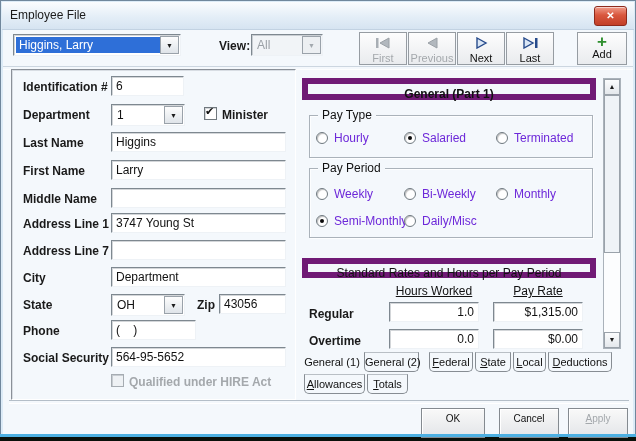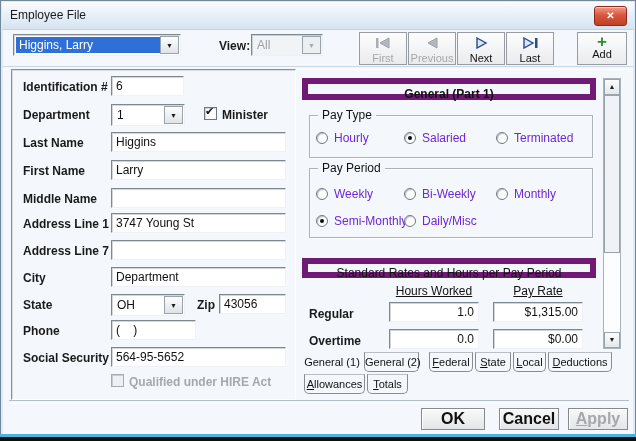--- a/index.html
+++ b/index.html
@@ -60,21 +60,21 @@
   .scroll-btn{position:absolute;left:0;width:16px;height:16px;background:linear-gradient(#fbfcfd,#e4e8ec);border:1px solid #9aa2aa;box-sizing:border-box;text-align:center;font-size:7px;line-height:14px;color:#1c1c1c;}
   .scroll-thumb{position:absolute;left:0px;top:16px;width:16px;height:158px;background:#eff3f7;border:1px solid #9aa2aa;box-sizing:border-box;}
 
   
   .tab{position:absolute;height:20px;border:1px solid #878d93;border-top:1px solid #b9bfc5;border-radius:0 0 5px 5px;background:#f4f8fc;text-align:center;font-size:11px;color:#111;line-height:18px;box-sizing:border-box;white-space:nowrap;}
   .tab.sel{border:none;background:transparent;line-height:20px;}
   .ak{text-decoration:underline;}
 
   
   .footer-sep{position:absolute;left:8px;top:399px;width:620px;height:2px;border-top:1px solid #b4bec8;border-bottom:1px solid #ffffff;}
-  .pushbtn{position:absolute;height:22px;background:linear-gradient(#f9f9f9,#e3e5e8);border:1px solid #848a90;box-shadow:inset 1px 1px 0 #fff;box-sizing:border-box;text-align:center;font-size:16px;color:#111;line-height:20px;font-weight:bold;}
+  .pushbtn{position:absolute;height:30px;background:linear-gradient(#f9f9f9,#e3e5e8);border:1px solid #848a90;box-shadow:inset 1px 1px 0 #fff;box-sizing:border-box;text-align:center;font-size:10px;color:#111;line-height:20px;}
   .pushbtn.dis{color:#a4a8ac;}
 </style>
 </head>
 <body>
 
 <div class="screen">
   <div class="window">
 
     <div class="titlebar">
       <span class="title-text">Employee File</span>

